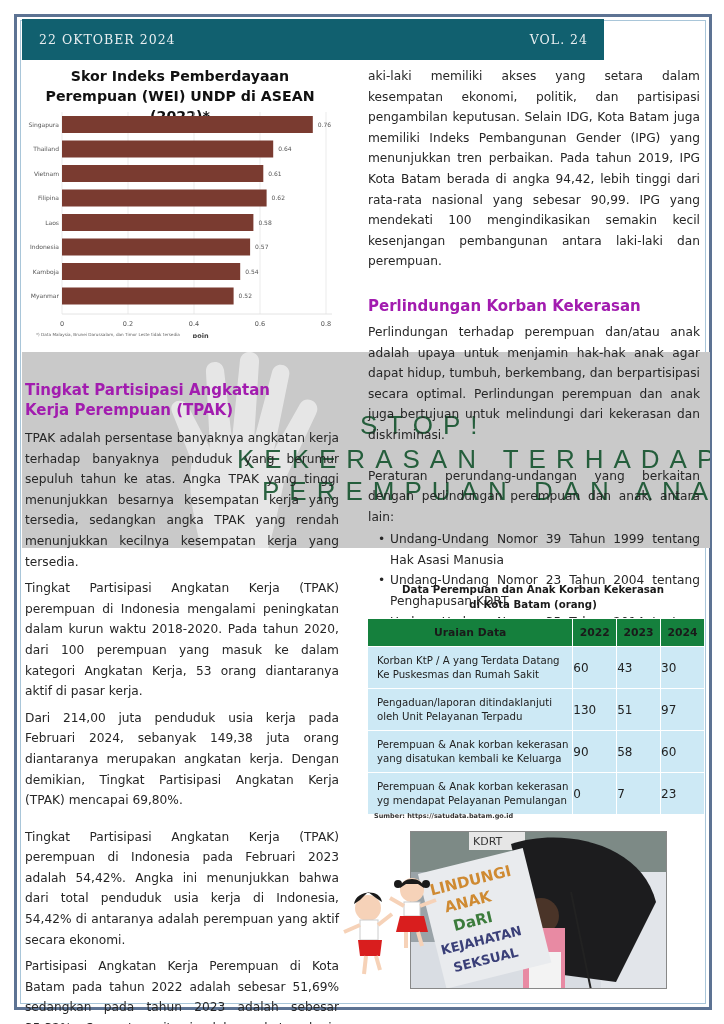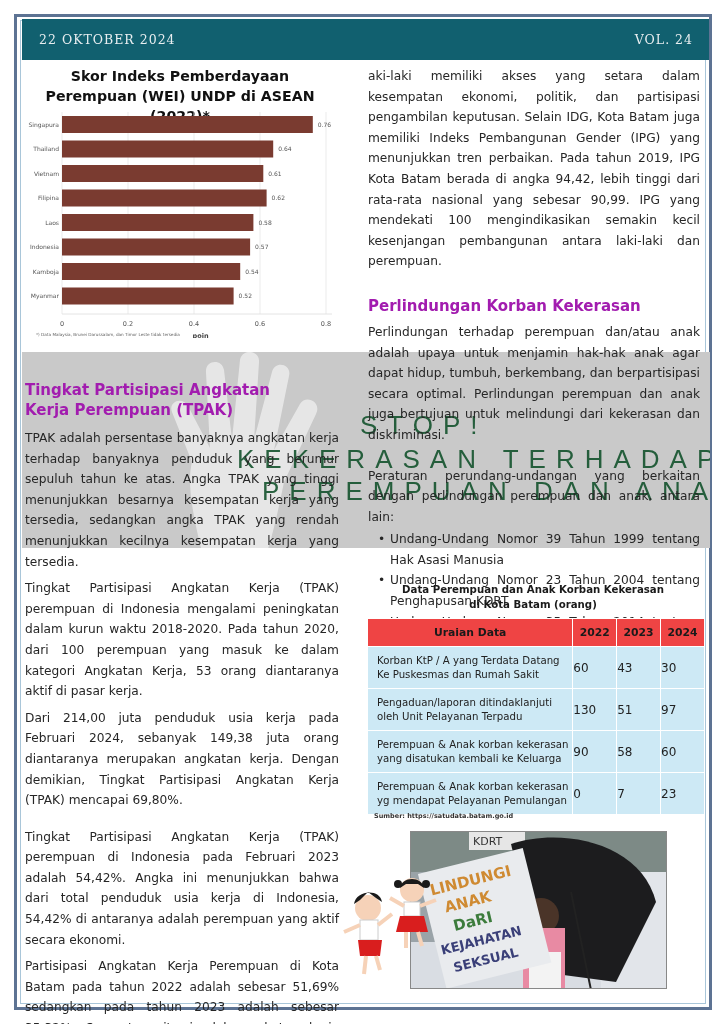--- a/index.html
+++ b/index.html
@@ -8,21 +8,21 @@
 
   .frame {
     position: absolute; left: 14px; top: 14px; width: 698px; height: 996px;
     border: 3px solid #5d7393; background: #fff;
   }
   .frame-inner {
     position: absolute; left: 3px; top: 3px; right: 3px; bottom: 3px;
     border: 1px solid #a9c6d9;
   }
   .header {
-    position: absolute; left: 22px; top: 19px; width: 687px; height: 41px;
+    position: absolute; left: 22px; top: 19px; width: 582px; height: 41px;
     background: #11606f; color: #e8eef0;
     font-family: "DejaVu Serif", "Liberation Serif", serif;
     font-size: 12.5px; letter-spacing: 1px;
   }
   .header .date { position: absolute; left: 17px; top: 13px; }
   .header .vol  { position: absolute; right: 16px; top: 13px; text-align: center; }
 
   
   .band {
     position: absolute; left: 22px; top: 352px; width: 688px; height: 196px;
@@ -61,21 +61,21 @@
   
   .tbl-title {
     position: absolute; left: 368px; top: 582px; width: 330px; text-align: center;
     font-weight: bold; font-size: 10.2px; line-height: 15px; color: #1a1a1a;
   }
   table.data {
     position: absolute; left: 367px; top: 618px; width: 338px; border-collapse: collapse;
     font-size: 10.2px;
   }
   table.data th {
-    background: #ef4444; color: #1a1a1a; font-weight: bold; height: 28px; font-size: 10.8px;
+    background: #15803d; color: #1a1a1a; font-weight: bold; height: 28px; font-size: 10.8px;
     border: 1px solid #ffffff;
   }
   table.data td {
     background: #cde9f5; color: #222; border: 1px solid #ffffff; height: 42px;
   }
   table.data td.lbl { padding-left: 9px; line-height: 14px; width: 206px; }
   table.data td.num { text-align: left; width: 44px; font-size: 12px; }
   .source { position: absolute; left: 374px; top: 812px; font-size: 6.5px; font-weight: bold; color: #333; }
 
   

